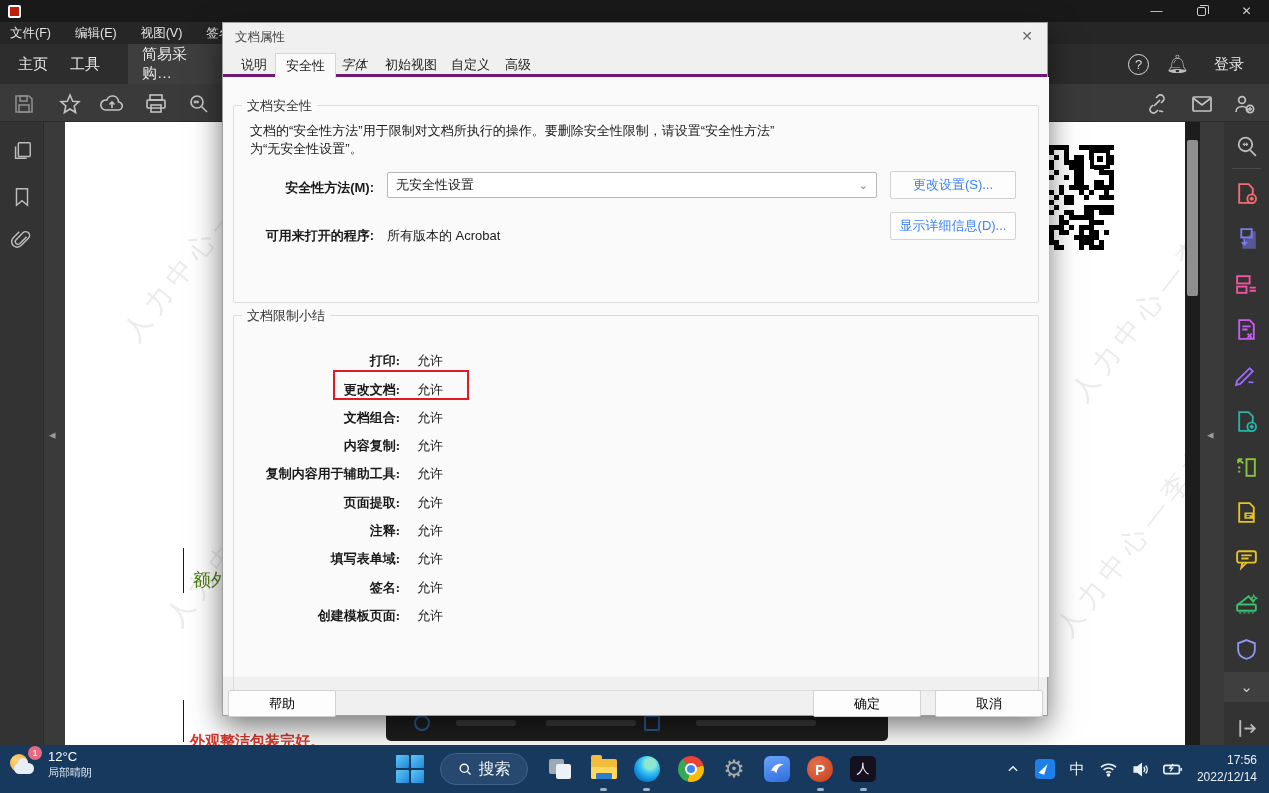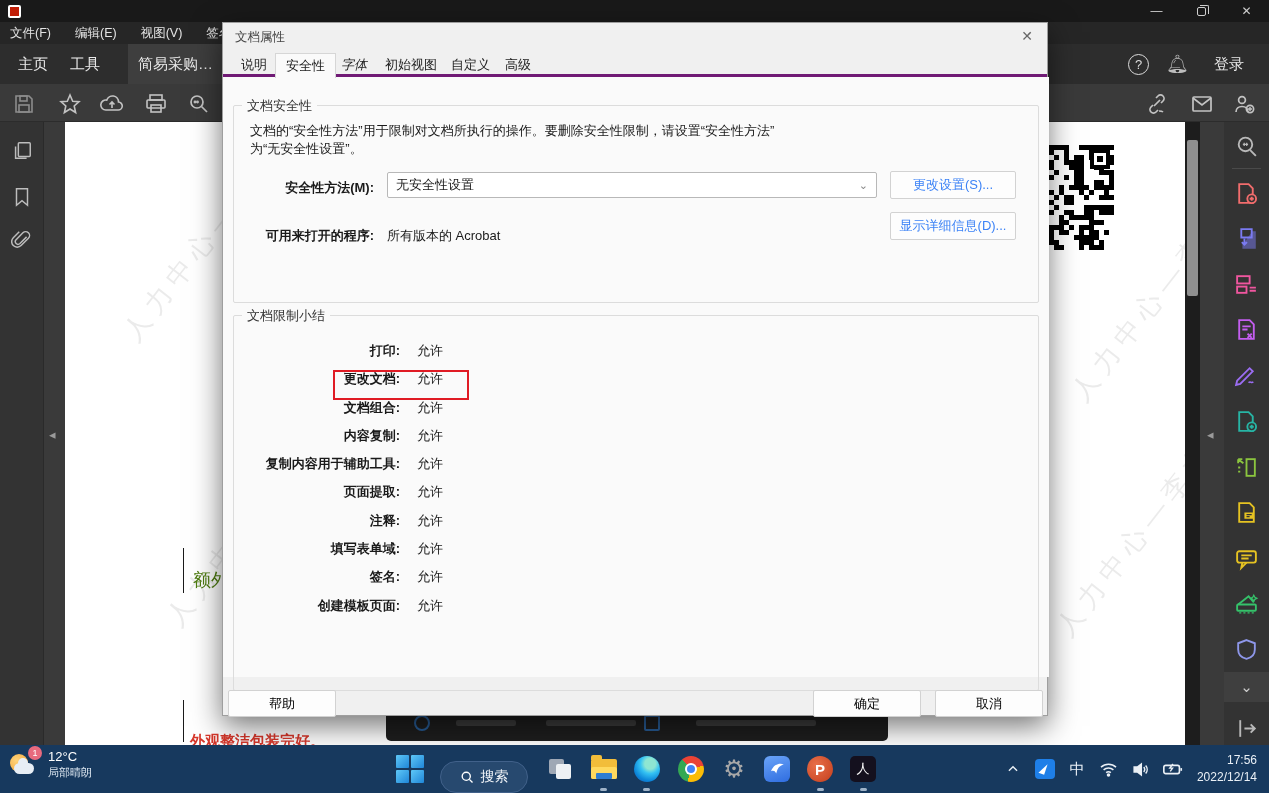--- a/index.html
+++ b/index.html
@@ -17,21 +17,21 @@
   .win-btn { width:45px; height:22px; display:flex; align-items:center; justify-content:center; color:#cfcfcf; font-size:12px; }
   .restore-glyph { width:9px; height:9px; border:1px solid #cfcfcf; border-radius:2px; position:relative; }
   .restore-glyph::before { content:""; position:absolute; left:2px; top:-3px; width:8px; height:8px; border-top:1px solid #cfcfcf; border-right:1px solid #cfcfcf; border-radius:0 2px 0 0; }
 
   .menubar { left:0; top:22px; width:1269px; height:22px; background:#262626; color:#e4e4e4;
     display:flex; align-items:center; font-size:12.5px; }
   .menubar span { padding:0 14px 0 10px; }
 
   .tabbar { left:0; top:44px; width:1269px; height:40px; background:#2d2d2d; color:#e8e8e8; font-size:15px; }
   .tab-item { position:absolute; top:0; height:40px; display:flex; align-items:center; padding:0 14px; }
-  .doc-tab { background:#3e3e3e;padding-left:10px; }
+  .doc-tab { background:#3e3e3e; }
   .help-circle { width:21px; height:21px; border:1.5px solid #dcdcdc; border-radius:50%; color:#dcdcdc;
     display:flex; align-items:center; justify-content:center; font-size:13px; }
 
   .toolbar { left:0; top:84px; width:1269px; height:38px; background:#3a3a3a; border-bottom:1px solid #2c2c2c; }
   .tool-ic { position:absolute; top:8px; width:24px; height:24px; color:#c3c3c3; }
   .tool-ic svg { width:100%; height:100%; }
 
   
   .leftcol { left:0; top:122px; width:44px; height:623px; background:#333; border-right:1px solid #2a2a2a; }
   .panel-ic { position:absolute; left:11px; width:22px; height:24px; color:#bdbdbd; }
@@ -77,42 +77,42 @@
   .groupbox { position:absolute; left:10px; border:1px solid #dcdcdc; border-radius:2px; }
   .gb-legend { position:absolute; left:8px; top:-9px; background:#fafafa; padding:0 5px; font-size:13px; color:#333; }
   .fld-label { position:absolute; font-weight:bold; text-align:right; }
   .dd { position:absolute; background:#fff; border:1px solid #b8b8b8; border-radius:2px;
     display:flex; align-items:center; padding:0 8px; font-size:13px; }
   .dd .chev { position:absolute; right:8px; color:#888; font-size:11px; }
   .btn { position:absolute; background:#fdfdfd; border:1px solid #d2d2d2; border-radius:2px;
     display:flex; align-items:center; justify-content:center; font-size:13px; }
   .btn.disabled { color:#3b82f6; }
   .restr-rows { position:absolute; left:0; top:26px; width:100%; }
-  .restr-row { height:28.3px; display:flex; align-items:flex-start; }
+  .restr-row { height:28.3px; display:flex; align-items:flex-end;font-family:Liberation Serif, serif; }
   .restr-label { width:166px; text-align:right; font-weight:bold; }
   .restr-value { margin-left:17px; }
   .hl-box { position:absolute; left:99px; top:54px; width:136px; height:30px; border:2px solid #e01b24; z-index:2; }
 
   
   .taskbar { left:0; top:745px; width:1269px; height:48px; background:#17395e; z-index:10; color:#fff; }
   .weather { position:absolute; left:10px; top:4px; display:flex; align-items:center; }
   .weather-ic { width:30px; height:30px; position:relative; margin-right:8px; }
   .w-sun { position:absolute; left:0; top:4px; width:18px; height:18px; border-radius:50%;
     background:radial-gradient(circle at 35% 35%, #ffd37a, #f0a030); }
   .w-cloud { position:absolute; left:4px; top:13px; width:20px; height:11px; border-radius:8px; background:#e8eef5; }
   .w-cloud::before { content:""; position:absolute; left:4px; top:-5px; width:10px; height:10px; border-radius:50%; background:#e8eef5; }
   .w-badge { position:absolute; right:-2px; top:-4px; width:14px; height:14px; border-radius:50%;
     background:#e86a7e; color:#fff; font-size:9px; display:flex; align-items:center; justify-content:center; }
   .w-temp { font-size:13px; line-height:1.25; }
   .w-cond { font-size:11px; color:#dce6f0; }
   .start-btn { position:absolute; left:396px; top:10px; width:28px; height:28px;
     display:grid; grid-template-columns:13px 13px; grid-template-rows:13px 13px; gap:2px; }
   .start-btn div { background:linear-gradient(135deg,#5ec8f8,#1f86d8); border-radius:1px; }
-  .search-pill { position:absolute; left:440px; top:16px; width:88px; height:32px; background:#27496f;
-    border:1px solid #41618a; border-radius:16px; display:flex; align-items:center; justify-content:center; font-size:14px; color:#f0f4f8; }
+  .search-pill { position:absolute; left:440px; top:8px; width:88px; height:32px; background:#27496f;
+    border:1px solid #41618a; border-radius:16px; display:flex; align-items:center; justify-content:center; font-size:16px; color:#f0f4f8; }
   .tb-ic { position:absolute; top:8px; width:32px; height:32px; display:flex; align-items:center; justify-content:center; }
   .run-dot { position:absolute; top:43px; width:7px; height:3px; border-radius:2px; background:#9fb3c8; }
   .tray { position:absolute; right:0; top:0; height:48px; display:flex; align-items:center; color:#eaf0f6; }
   .tray-ic { width:24px; height:24px; margin:0 4px; display:flex; align-items:center; justify-content:center; }
   .clock { text-align:right; font-size:12px; line-height:1.4; margin:0 12px 0 8px; }
 
   .folder-ic { position:relative; width:26px; height:20px; }
   .folder-back { position:absolute; inset:0; background:#f2bd3a; border-radius:2px; }
   .folder-back::before { content:""; position:absolute; left:0; top:-4px; width:11px; height:5px; background:#f2bd3a; border-radius:2px 2px 0 0; }
   .folder-front { position:absolute; left:0; bottom:0; width:26px; height:12px; background:#ffd95e; border-radius:2px; }

